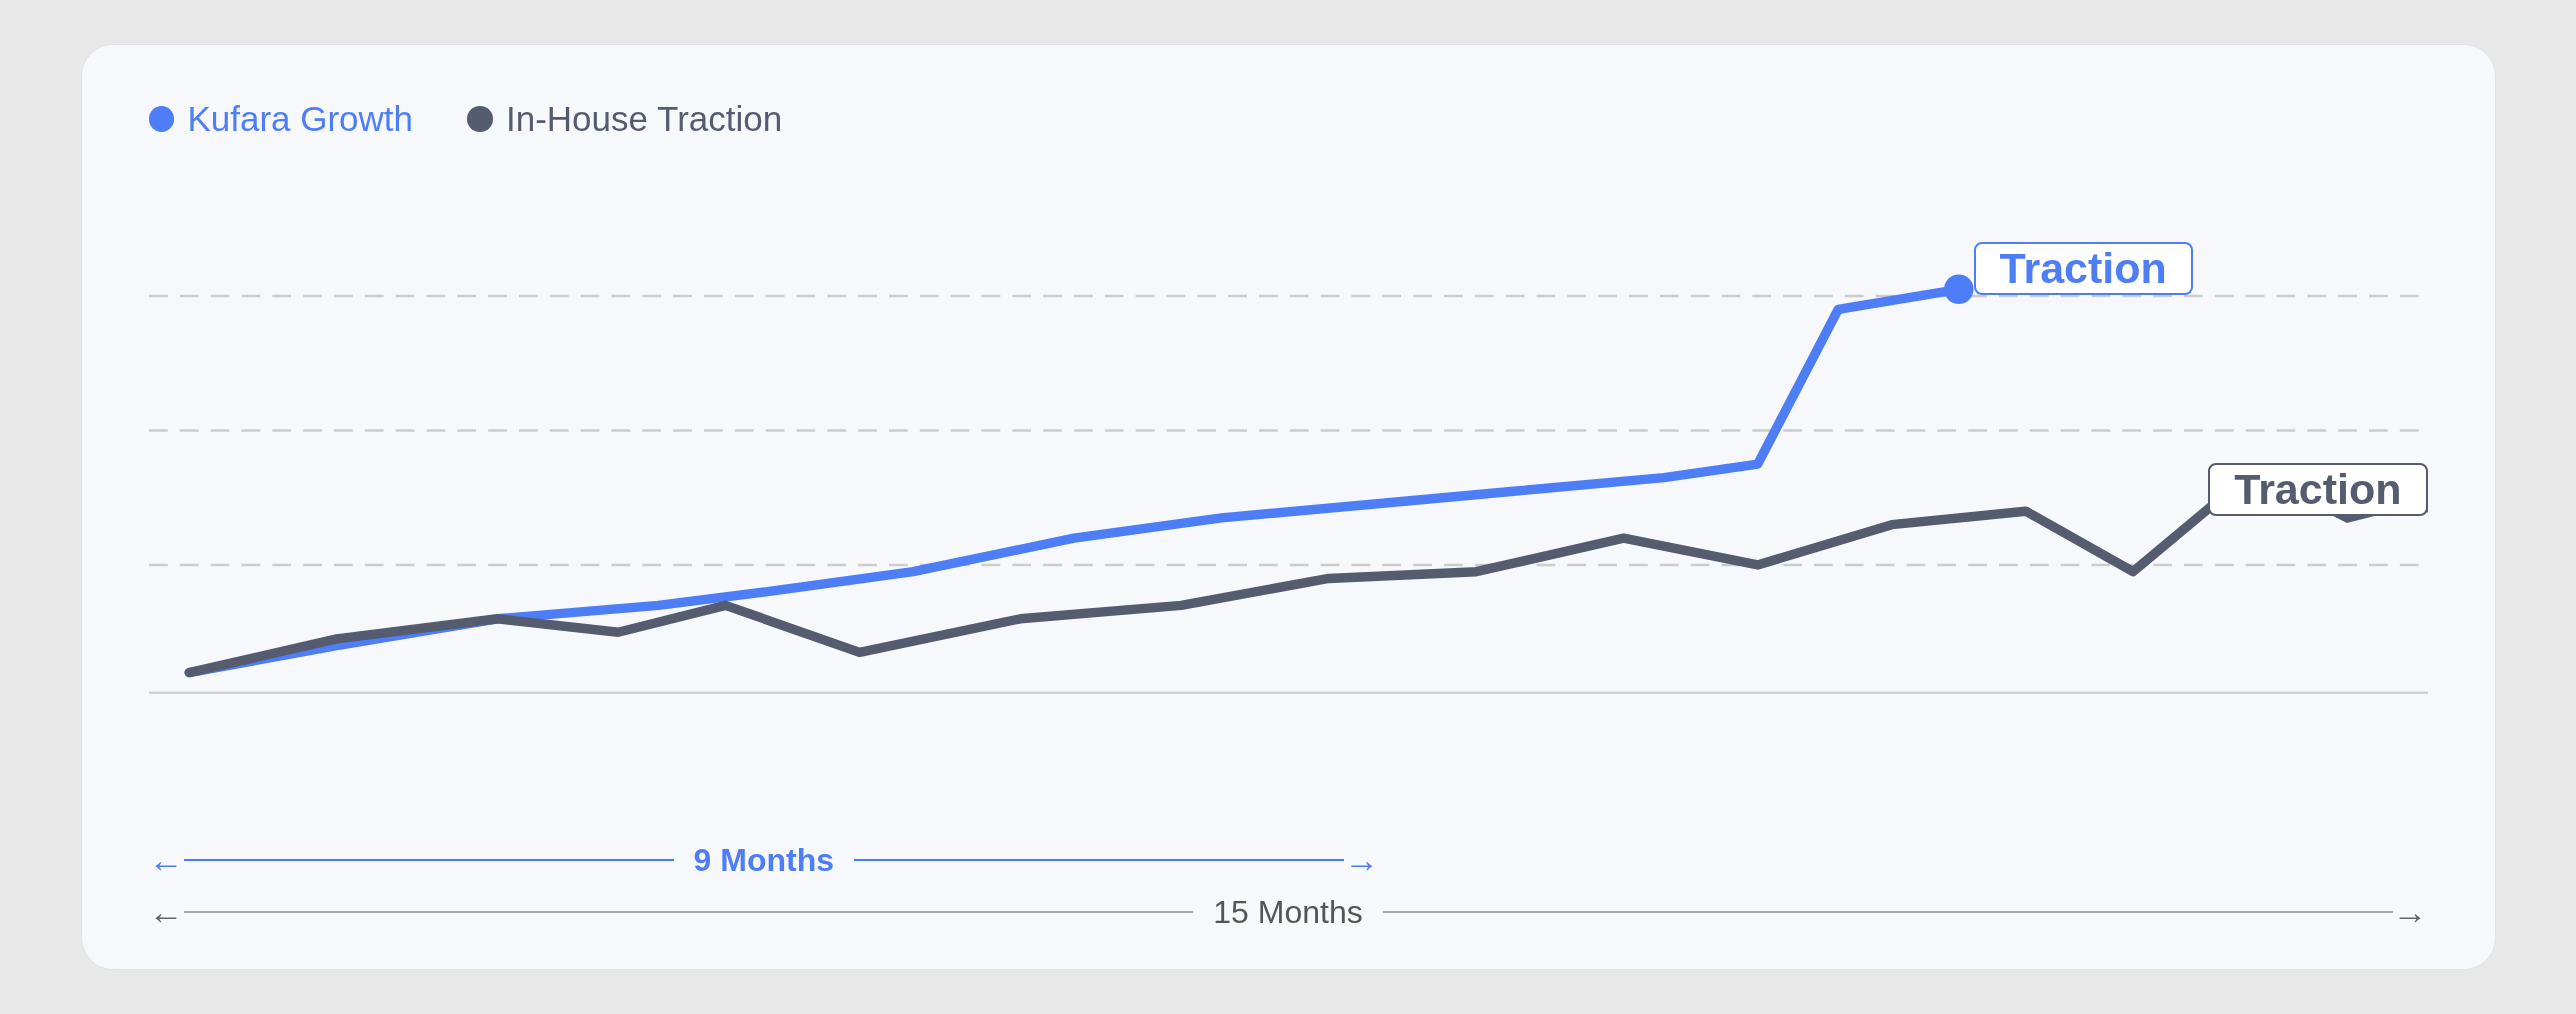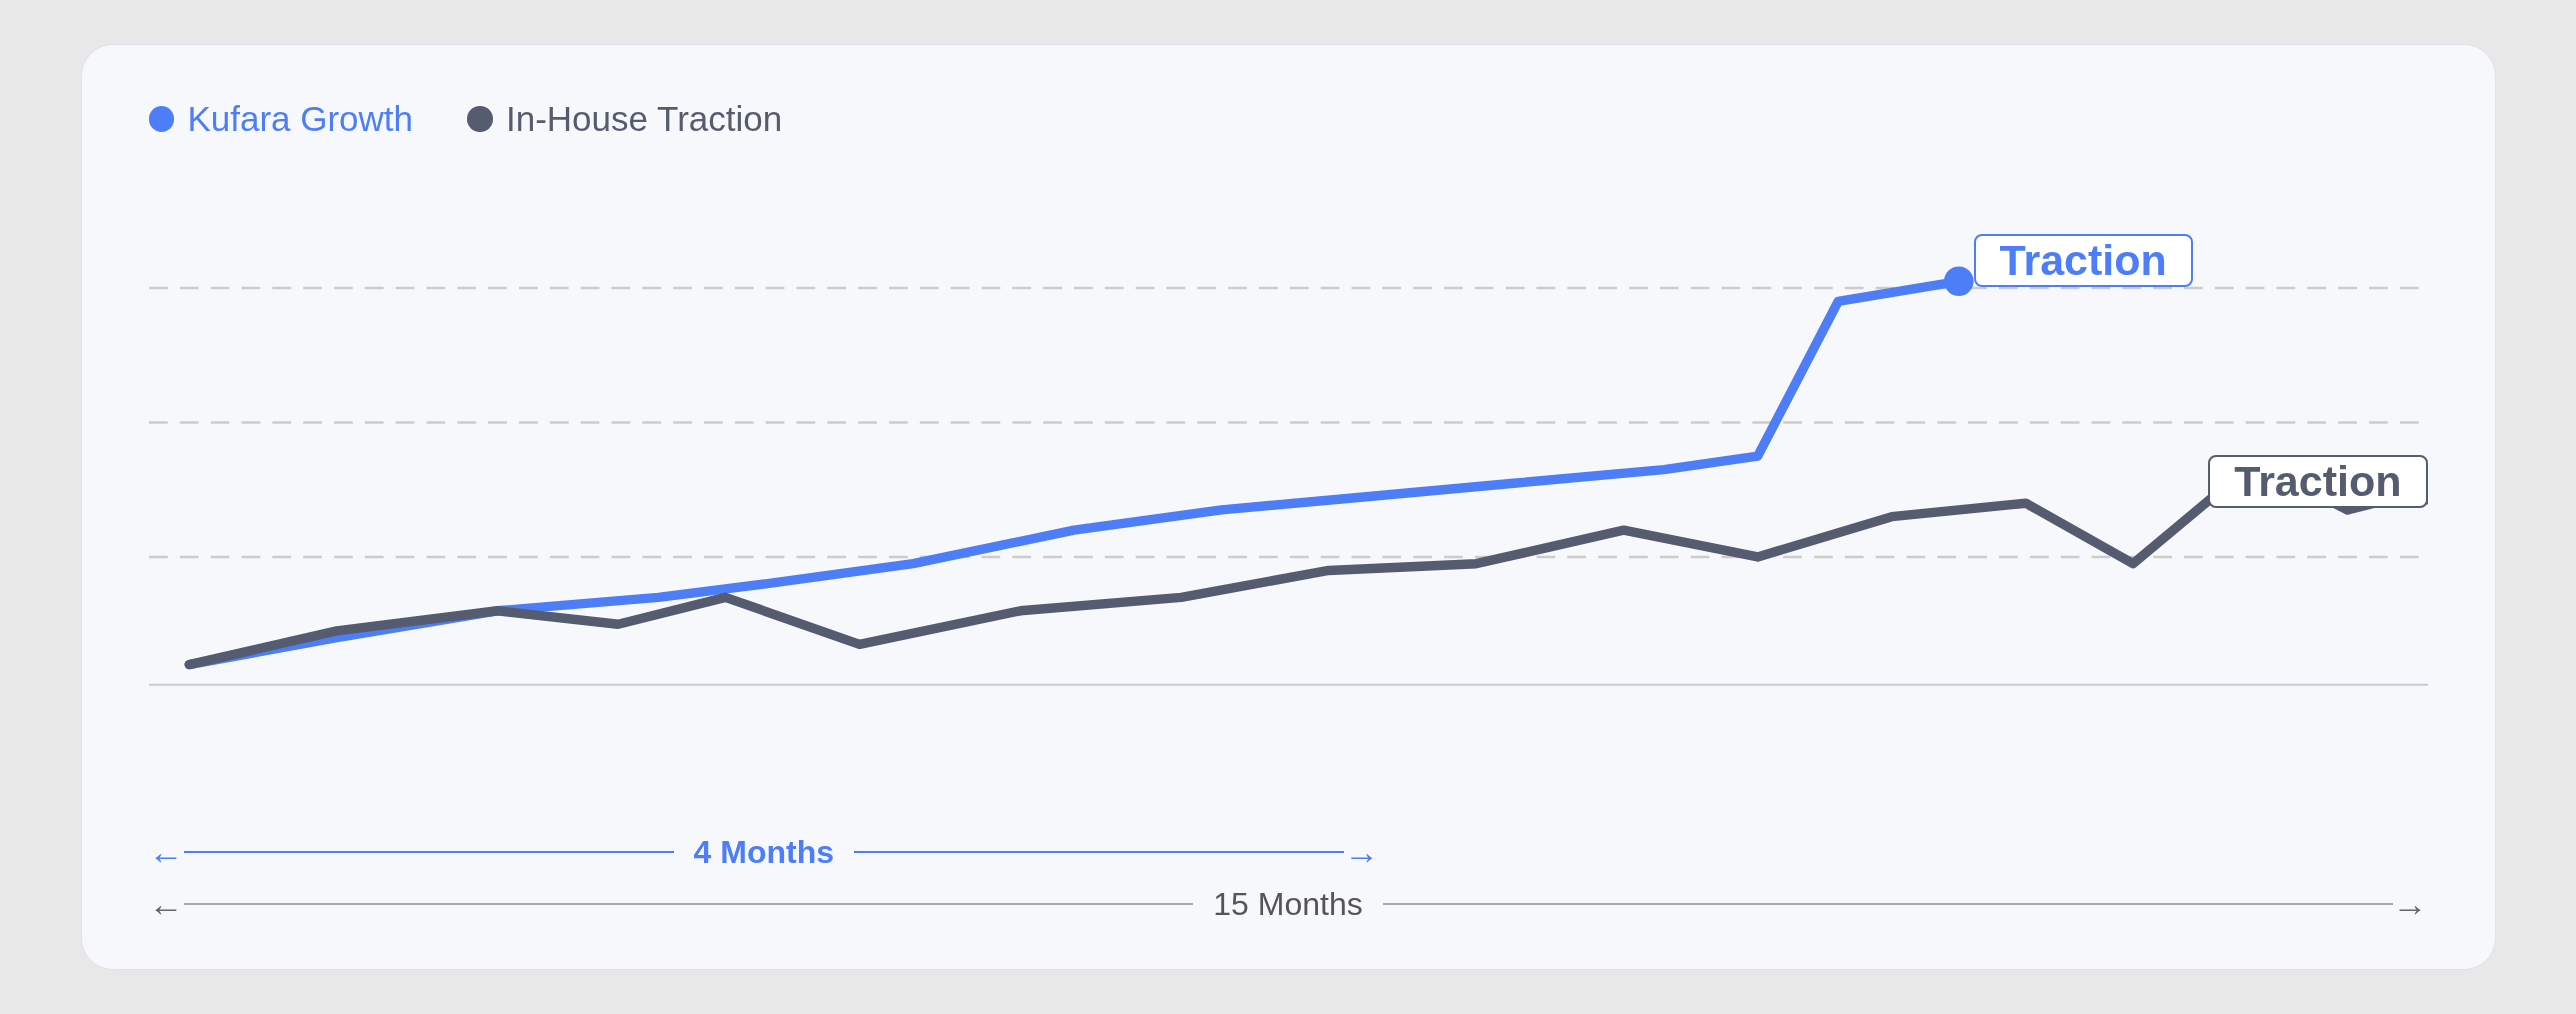--- a/index.html
+++ b/index.html
@@ -20,21 +20,21 @@
       height: 926px;
       padding: 54px 67px 67px 67px;
       display: flex;
       flex-direction: column;
       position: relative;
     }
     .legend {
       display: flex;
       align-items: center;
       gap: 54px;
-      margin-bottom: 28px;
+      margin-bottom: 36px;
     }
     .legend-item {
       display: flex;
       align-items: center;
       gap: 13.4px;
     }
     .legend-dot {
       width: 25.5px;
       height: 25.5px;
       border-radius: 50%;
@@ -188,21 +188,21 @@
     
     <div class="annotation-box gray-box" style="top: 288px; right: 0px;">Traction</div>
   </div>
 
   <div class="time-arrows">
 
     <div class="arrow-row" style="height:40px;">
       <div class="arrow-line-blue">
         <span style="font-size:35px; color:#4d7ef7;">←</span>
         <div class="arrow-shaft" style="color:#4d7ef7;"></div>
-        <span class="arrow-label" style="color:#4d7ef7; font-size:32px; font-weight:700;">4 Months</span>
+        <span class="arrow-label" style="color:#4d7ef7; font-size:32px; font-weight:700;">9 Months</span>
         <div class="arrow-shaft" style="color:#4d7ef7;"></div>
         <span style="font-size:35px; color:#4d7ef7;">→</span>
       </div>
     </div>
 
     <div class="arrow-row" style="height:40px;">
       <div class="arrow-line-gray">
         <span style="font-size:35px; color:#666;">←</span>
         <div class="arrow-shaft" style="color:#aaa;"></div>
         <span class="arrow-label" style="color:#555; font-size:32px; font-weight:400;">15 Months</span>

